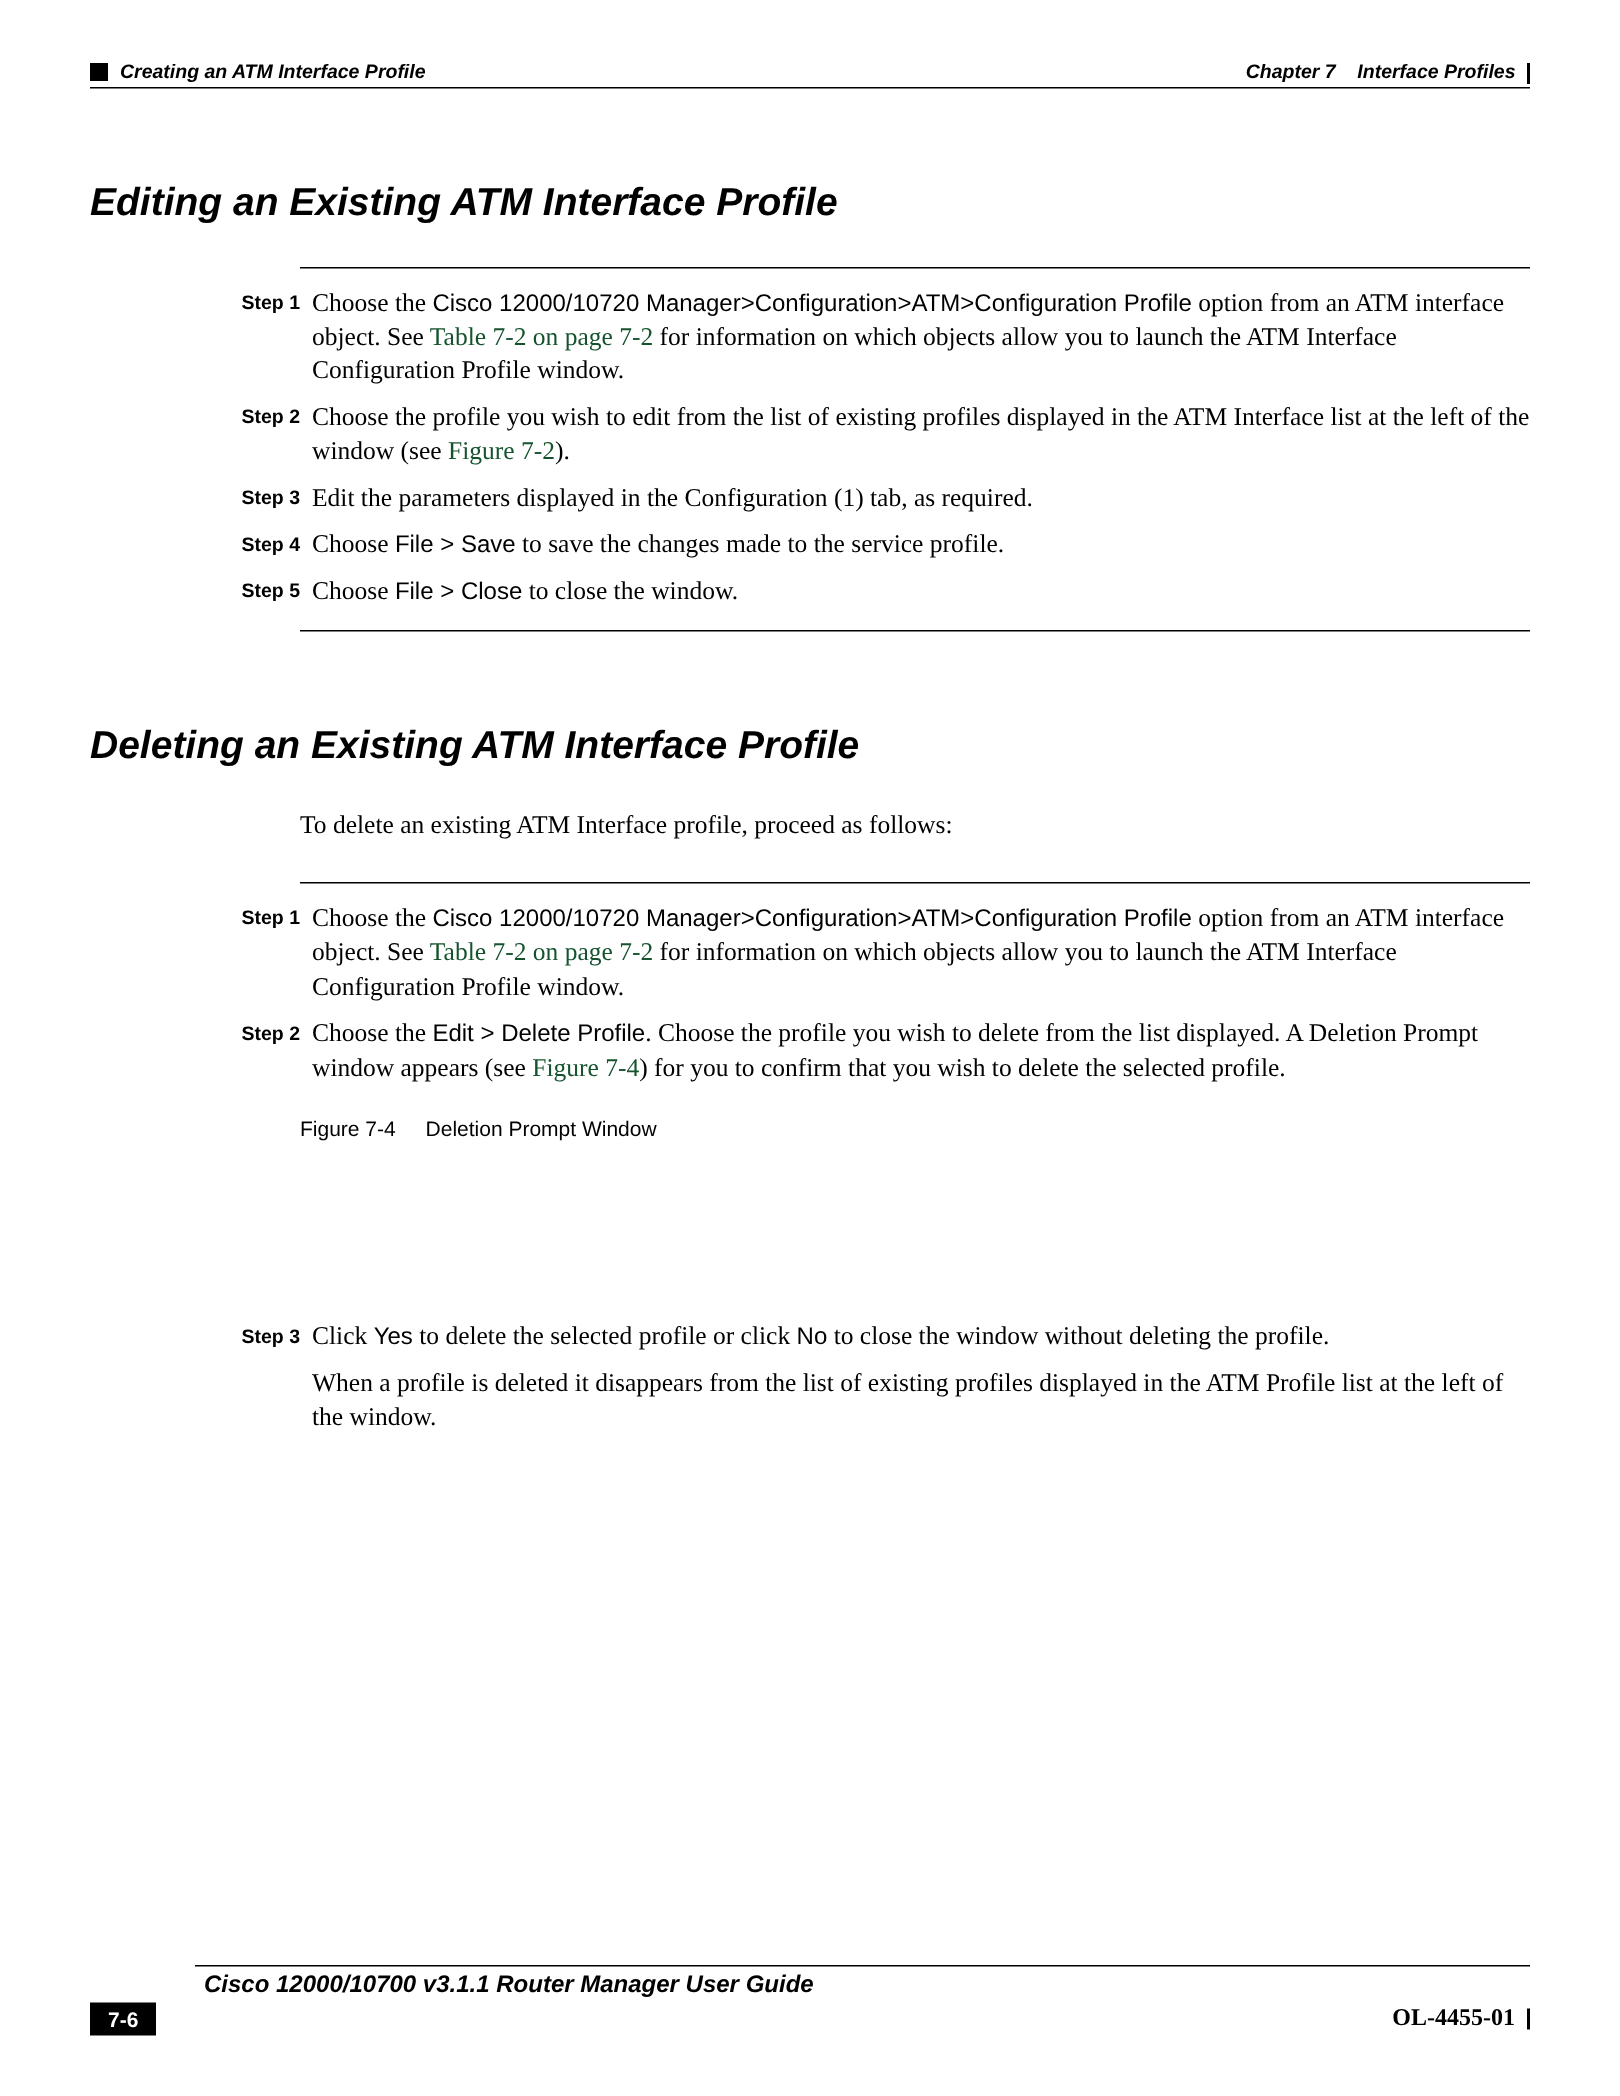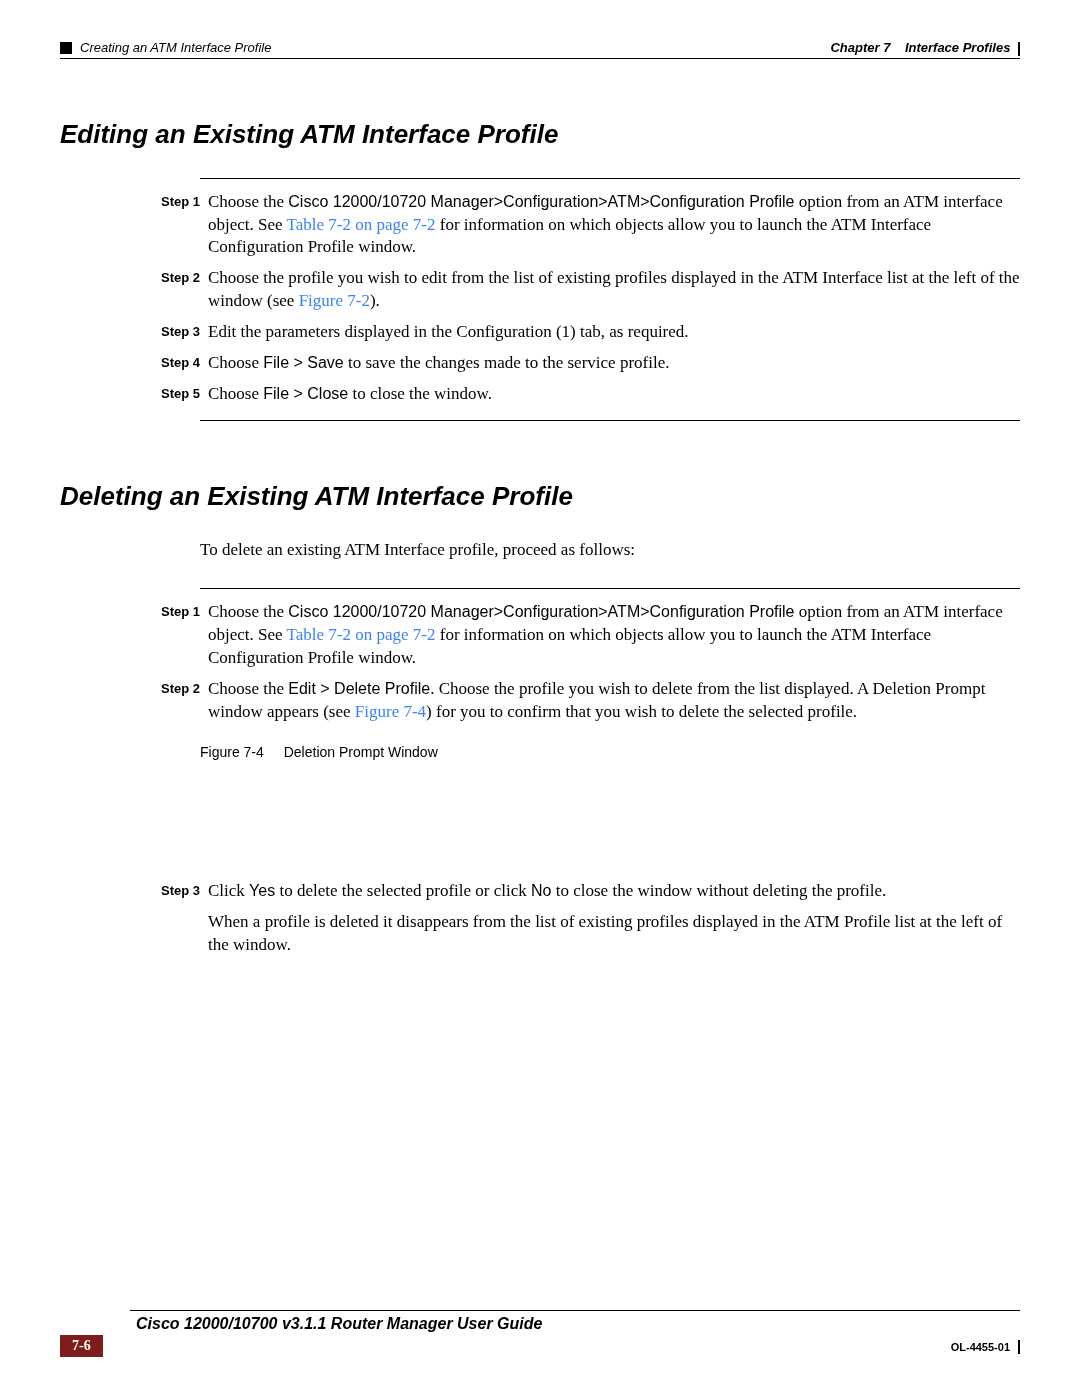--- a/index.html
+++ b/index.html
@@ -25,21 +25,21 @@
     border-bottom: 1px solid #000;
     padding-bottom: 2px;
     margin-bottom: 60px;
     font-size: 13px;
   }
   .header-left {
     display: flex;
     align-items: center;
     gap: 8px;
     font-family: Arial, Helvetica, sans-serif;
-    font-weight: normal;
+    font-weight: bold;
     font-style: italic;
   }
   .header-right {
     font-family: Arial, Helvetica, sans-serif;
     font-weight: bold;
     font-style: italic;
   }
   .black-square {
     width: 12px;
     height: 12px;
@@ -86,21 +86,21 @@
     text-align: right;
   }
   .step-body {
     flex: 1;
   }
   .sans {
     font-family: Arial, Helvetica, sans-serif;
     font-size: 16px;
   }
   .link {
-    color: #3b82f6;
+    color: #14532d;
   }
   .figure-caption {
     margin-left: 140px;
     font-family: Arial, Helvetica, sans-serif;
     font-size: 14px;
     margin-top: 20px;
     margin-bottom: 120px;
   }
   .figure-caption .fnum {
     margin-right: 16px;
@@ -122,38 +122,38 @@
     align-items: center;
     font-family: Arial, Helvetica, sans-serif;
     font-size: 16px;
     font-weight: bold;
     font-style: italic;
   }
   .footer-title {
     margin-left: 76px;
   }
   .page-number-box {
-    background: #7f1d1d;
+    background: #000000;
     color: #fff;
-    font-family: Liberation Serif, serif;
+    font-family: Liberation Sans, sans-serif;
     font-weight: bold;
     font-style: normal;
     font-size: 14px;
     padding: 3px 12px;
     display: inline-block;
   }
   .footer-row2 {
     display: flex;
     justify-content: space-between;
     align-items: center;
     margin-top: 2px;
   }
   .doc-id {
-    font-family: Liberation Sans, sans-serif;
-    font-size: 11px;
+    font-family: Liberation Serif, serif;
+    font-size: 16px;
     font-weight: bold;
     margin-top: 44px;
   }
   .tick {
     display: inline-block;
     width: 2px;
     height: 14px;
     background: #000;
     vertical-align: middle;
     margin-left: 4px;

